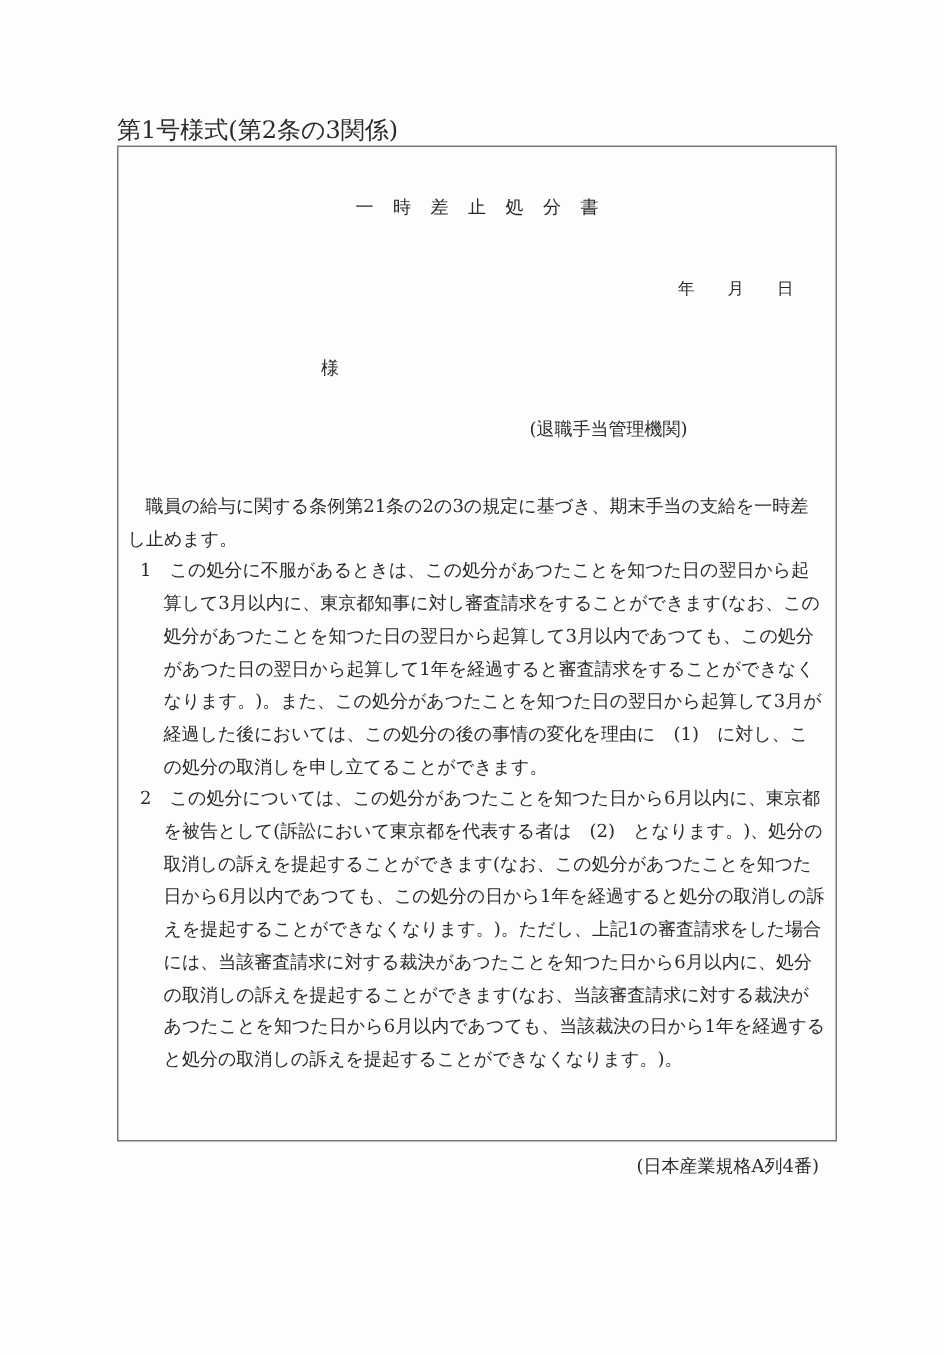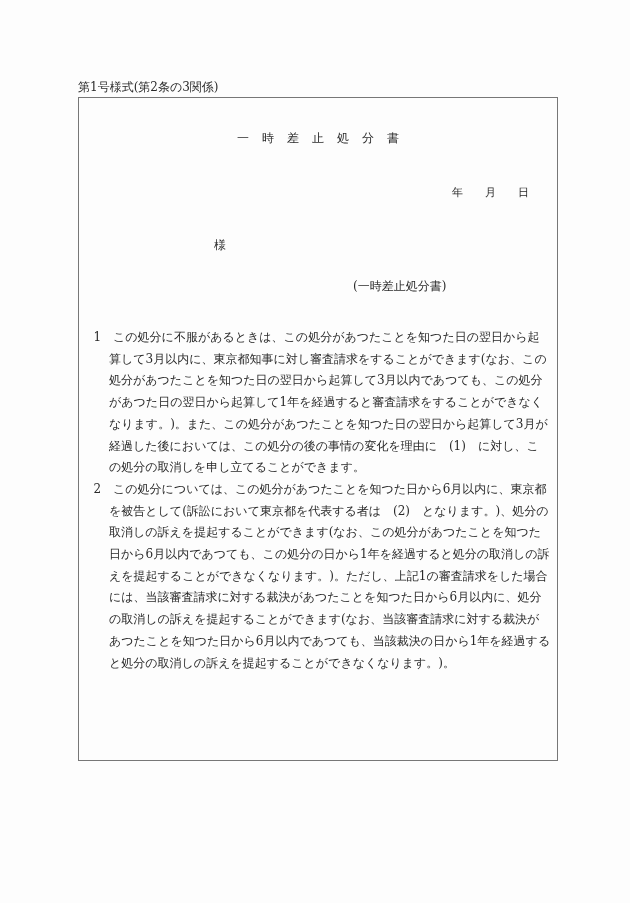--- a/index.html
+++ b/index.html
@@ -13,21 +13,21 @@
     position: relative;
     overflow: hidden;
     font-family: "DejaVu Serif", "Liberation Serif", serif;
     color: #2a2a2a;
     font-size: 12px;
   }
   .form-label {
     position: absolute;
     left: 78px;
     top: 80px;
-    font-size: 12px;
+    font-size: 16px;
     line-height: 14px;
     white-space: nowrap;
   }
   .box {
     position: absolute;
     left: 78px;
     top: 97px;
     width: 480px;
     height: 664px;
     border: 1.5px solid #777;
@@ -105,22 +105,24 @@
 </style>
 </head>
 <body>
 
 <div class="form-label">第1号様式(第2条の3関係)</div>
 
 <div class="box">
   <div class="title">一時差止処分書</div>
   <div class="date">年　　月　　日</div>
   <div class="addressee">様</div>
-  <div class="issuer">(一時差止処分書)</div>
+  <div class="issuer">(退職手当管理機関)</div>
 
   <div class="body-text">
+    <p class="para">職員の給与に関する条例第21条の2の3の規定に基づき、期末手当の支給を一時差し止めます。</p>
     <p class="item"><span>1</span>　<span>この処分に不服があるときは、この処分があつたことを知つた日の翌日から起算して3月以内に、東京都知事に対し審査請求をすることができます(なお、この処分があつたことを知つた日の翌日から起算して3月以内であつても、この処分があつた日の翌日から起算して1年を経過すると審査請求をすることができなくなります。)。また、この処分があつたことを知つた日の翌日から起算して3月が経過した後においては、この処分の後の事情の変化を理由に　(1)　に対し、この処分の取消しを申し立てることができます。</span></p>
     <p class="item"><span>2</span>　<span>この処分については、この処分があつたことを知つた日から6月以内に、東京都を被告として(訴訟において東京都を代表する者は　(2)　となります。)、処分の取消しの訴えを提起することができます(なお、この処分があつたことを知つた日から6月以内であつても、この処分の日から1年を経過すると処分の取消しの訴えを提起することができなくなります。)。ただし、上記1の審査請求をした場合には、当該審査請求に対する裁決があつたことを知つた日から6月以内に、処分の取消しの訴えを提起することができます(なお、当該審査請求に対する裁決があつたことを知つた日から6月以内であつても、当該裁決の日から1年を経過すると処分の取消しの訴えを提起することができなくなります。)。</span></p>
   </div>
 </div>
 
 <div class="remarks">
+  <div class="jis">(日本産業規格A列4番)</div>
 </div>
 
 </body></html>

